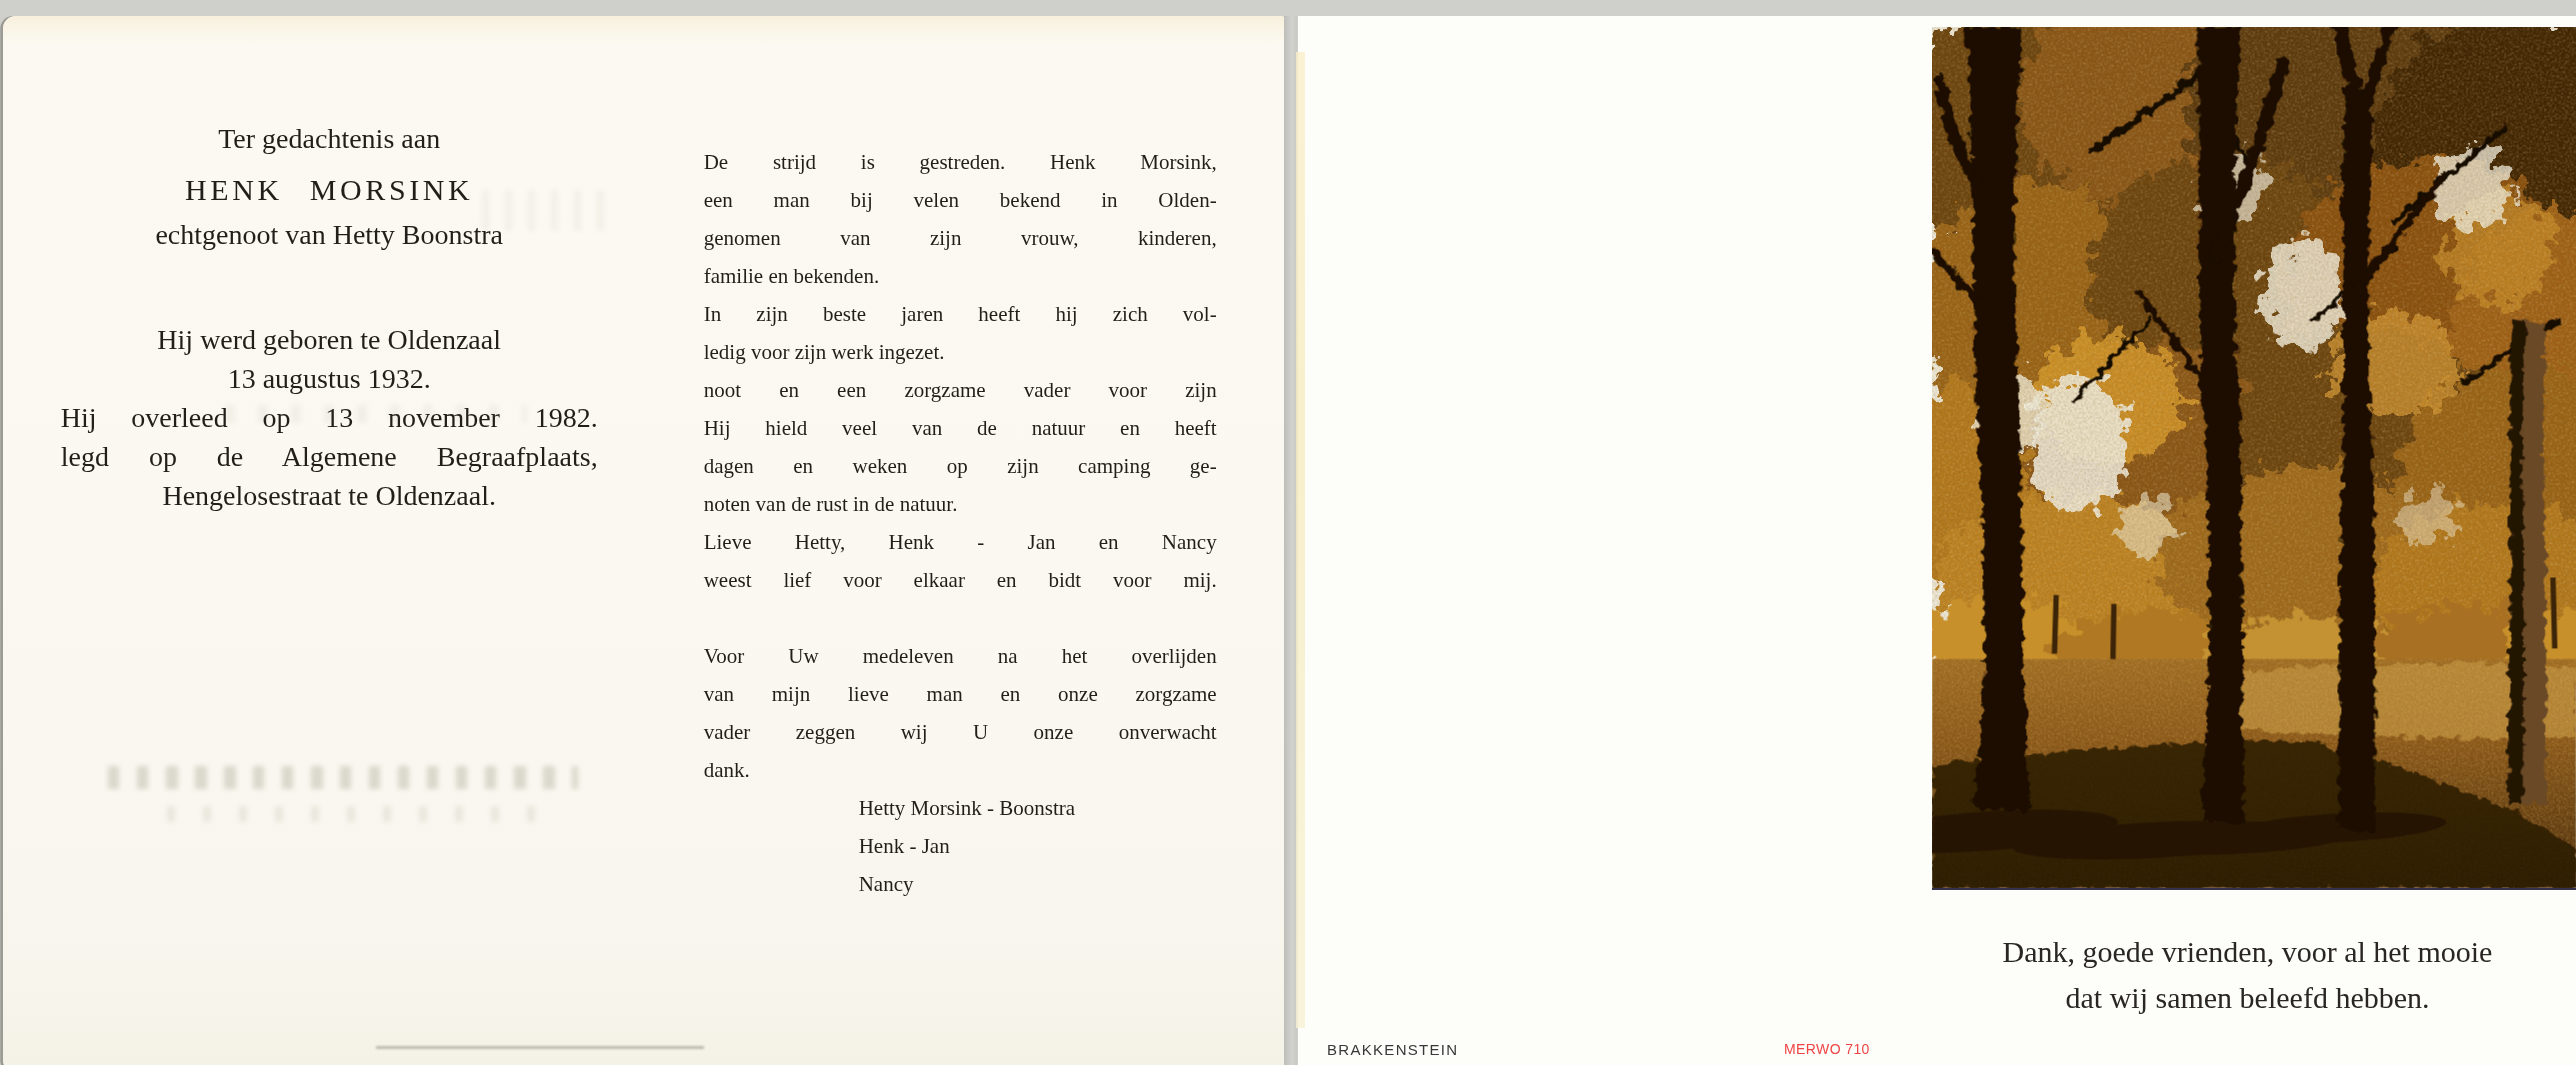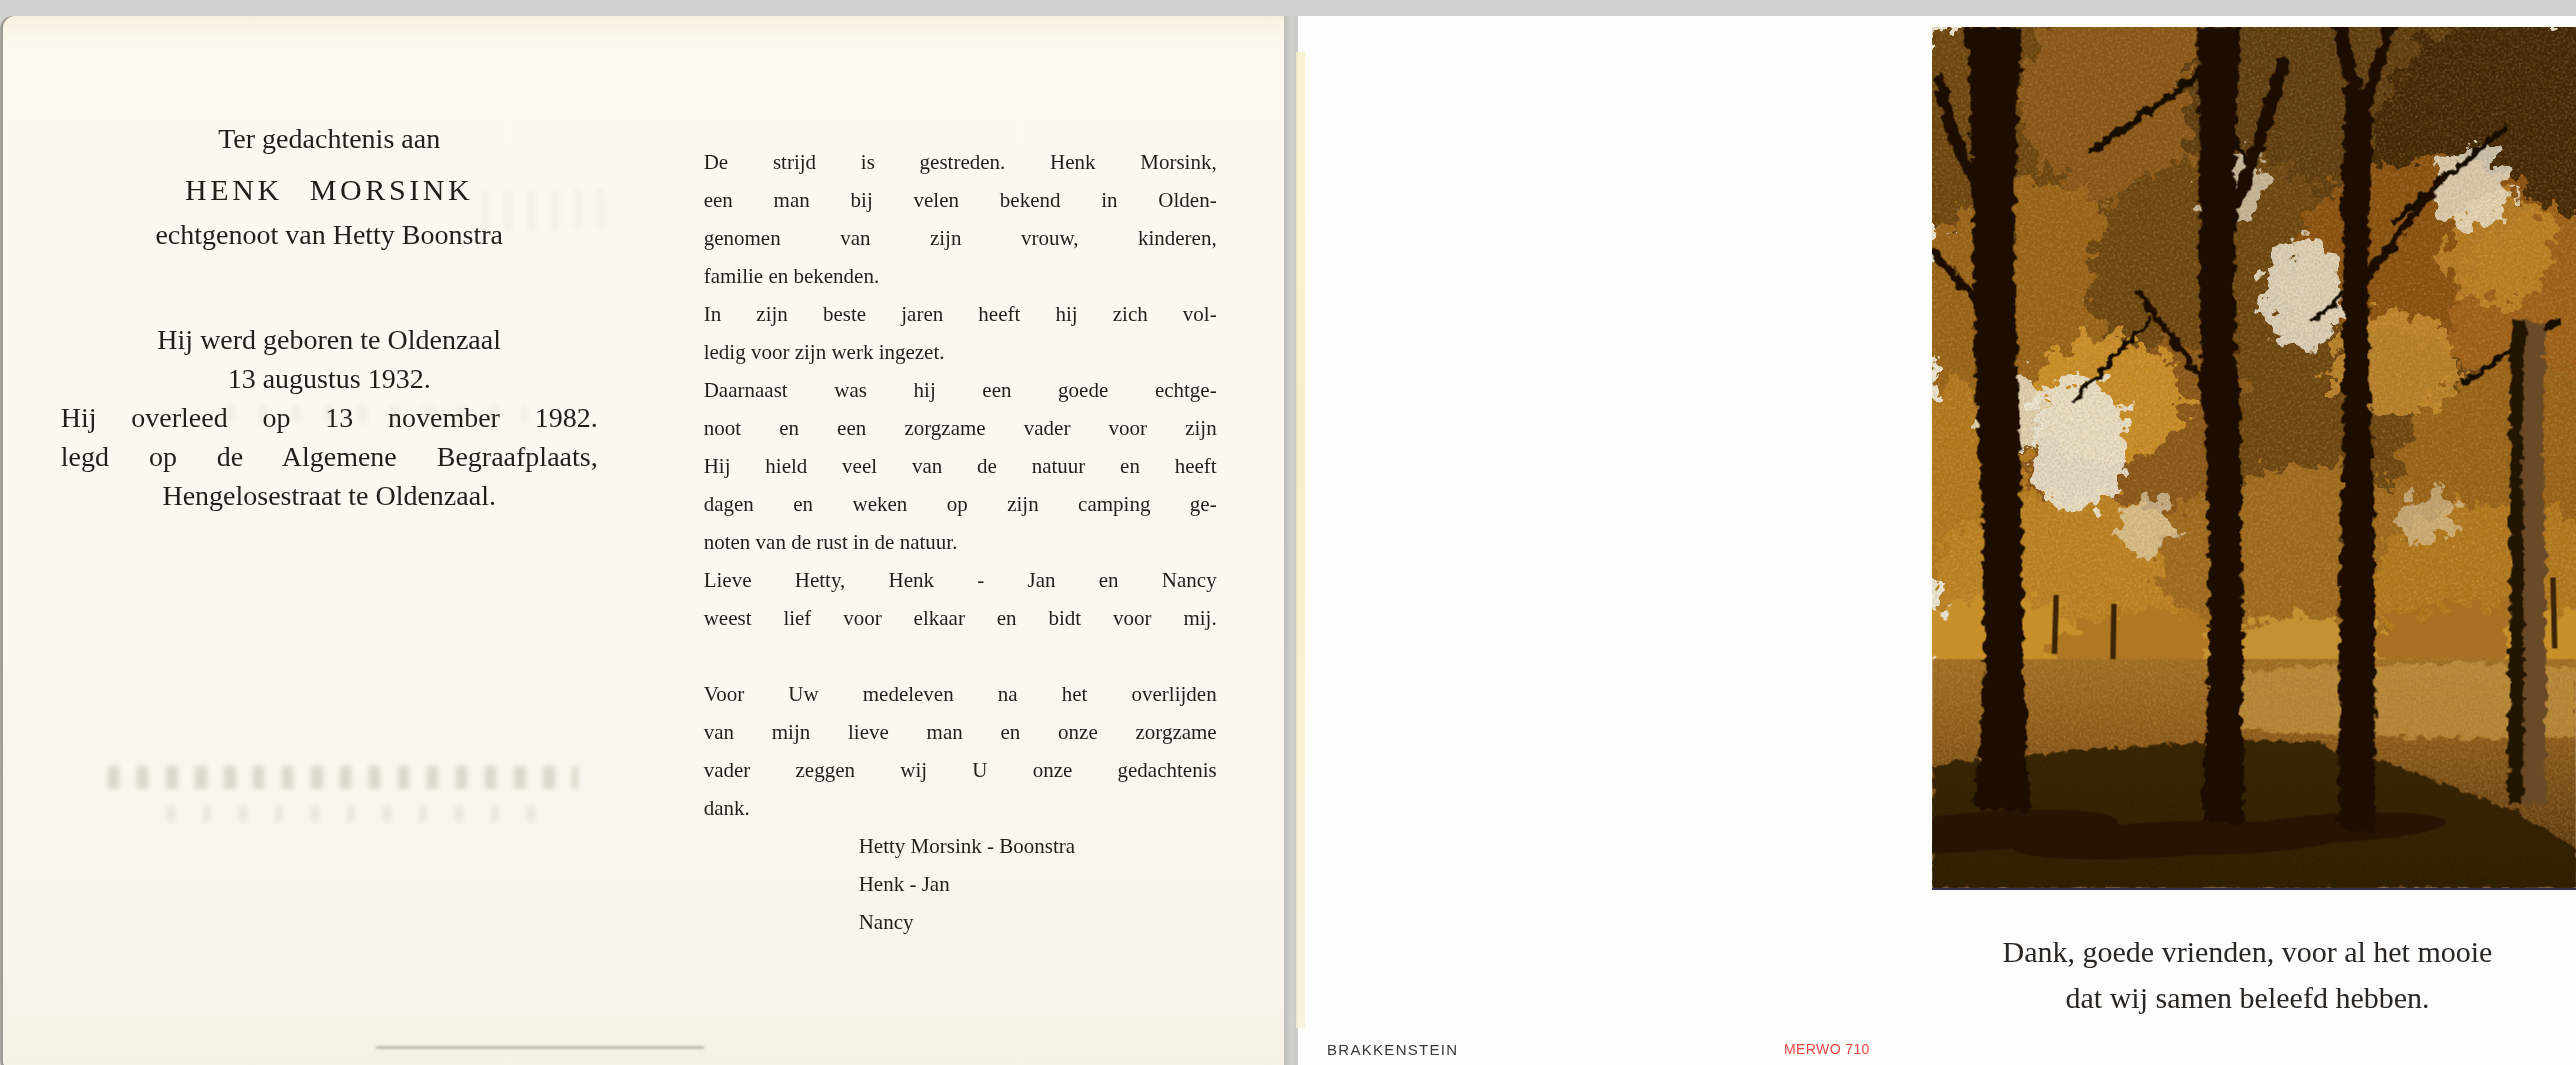--- a/index.html
+++ b/index.html
@@ -104,31 +104,30 @@
       </div>
     </div>
 
     <div class="col2">
       <div class="ln j">De strijd is gestreden. Henk Morsink,</div>
       <div class="ln j">een man bij velen bekend in Olden-</div>
       <div class="ln j">genomen van zijn vrouw, kinderen,</div>
       <div class="ln l">familie en bekenden.</div>
       <div class="ln j">In zijn beste jaren heeft hij zich vol-</div>
       <div class="ln l">ledig voor zijn werk ingezet.</div>
-      <div class="ln j">Daarnaast was hij een goede echtge-</div>
       <div class="ln j">noot en een zorgzame vader voor zijn</div>
       <div class="ln j">Hij hield veel van de natuur en heeft</div>
       <div class="ln j">dagen en weken op zijn camping ge-</div>
       <div class="ln l">noten van de rust in de natuur.</div>
       <div class="ln j">Lieve Hetty, Henk - Jan en Nancy</div>
       <div class="ln j">weest lief voor elkaar en bidt voor mij.</div>
       <div class="ln"></div>
       <div class="ln j">Voor Uw medeleven na het overlijden</div>
       <div class="ln j">van mijn lieve man en onze zorgzame</div>
-      <div class="ln j">vader zeggen wij U onze gedachtenis</div>
+      <div class="ln j">vader zeggen wij U onze onverwacht</div>
       <div class="ln l">dank.</div>
       <div class="ln sig">Hetty Morsink - Boonstra</div>
       <div class="ln sig">Henk - Jan</div>
       <div class="ln sig">Nancy</div>
     </div>
 
     <div class="smudge sm1"></div>
     <div class="smudge sm2"></div>
     <div class="smudge sm3"></div>
     <div class="smudge sm4"></div>

